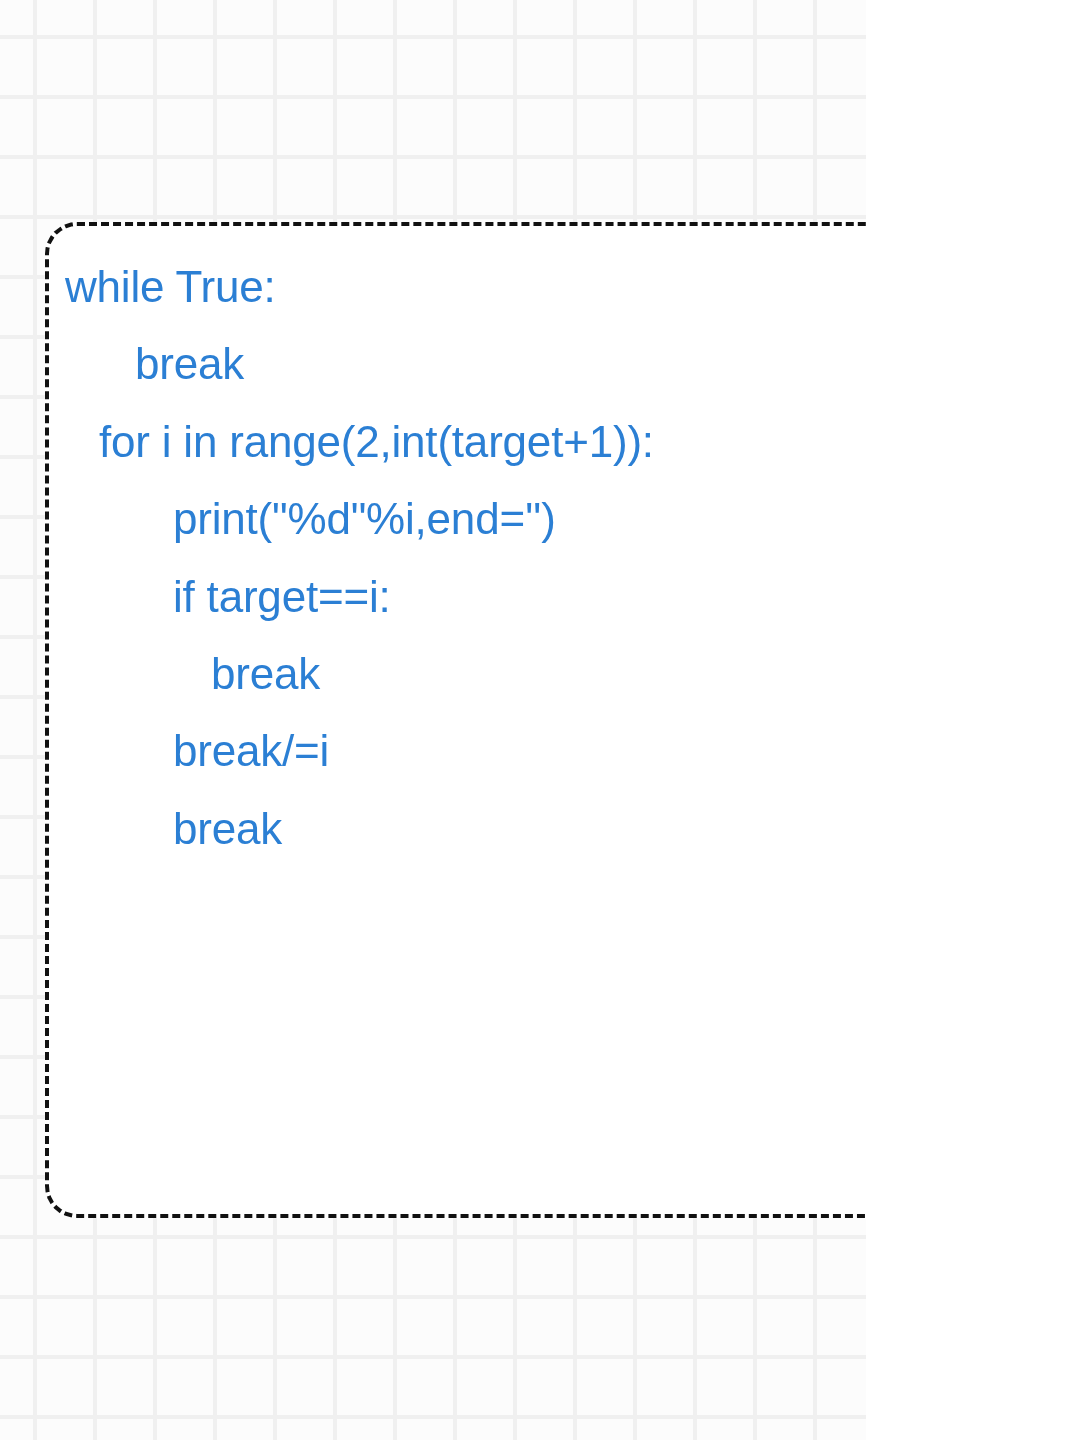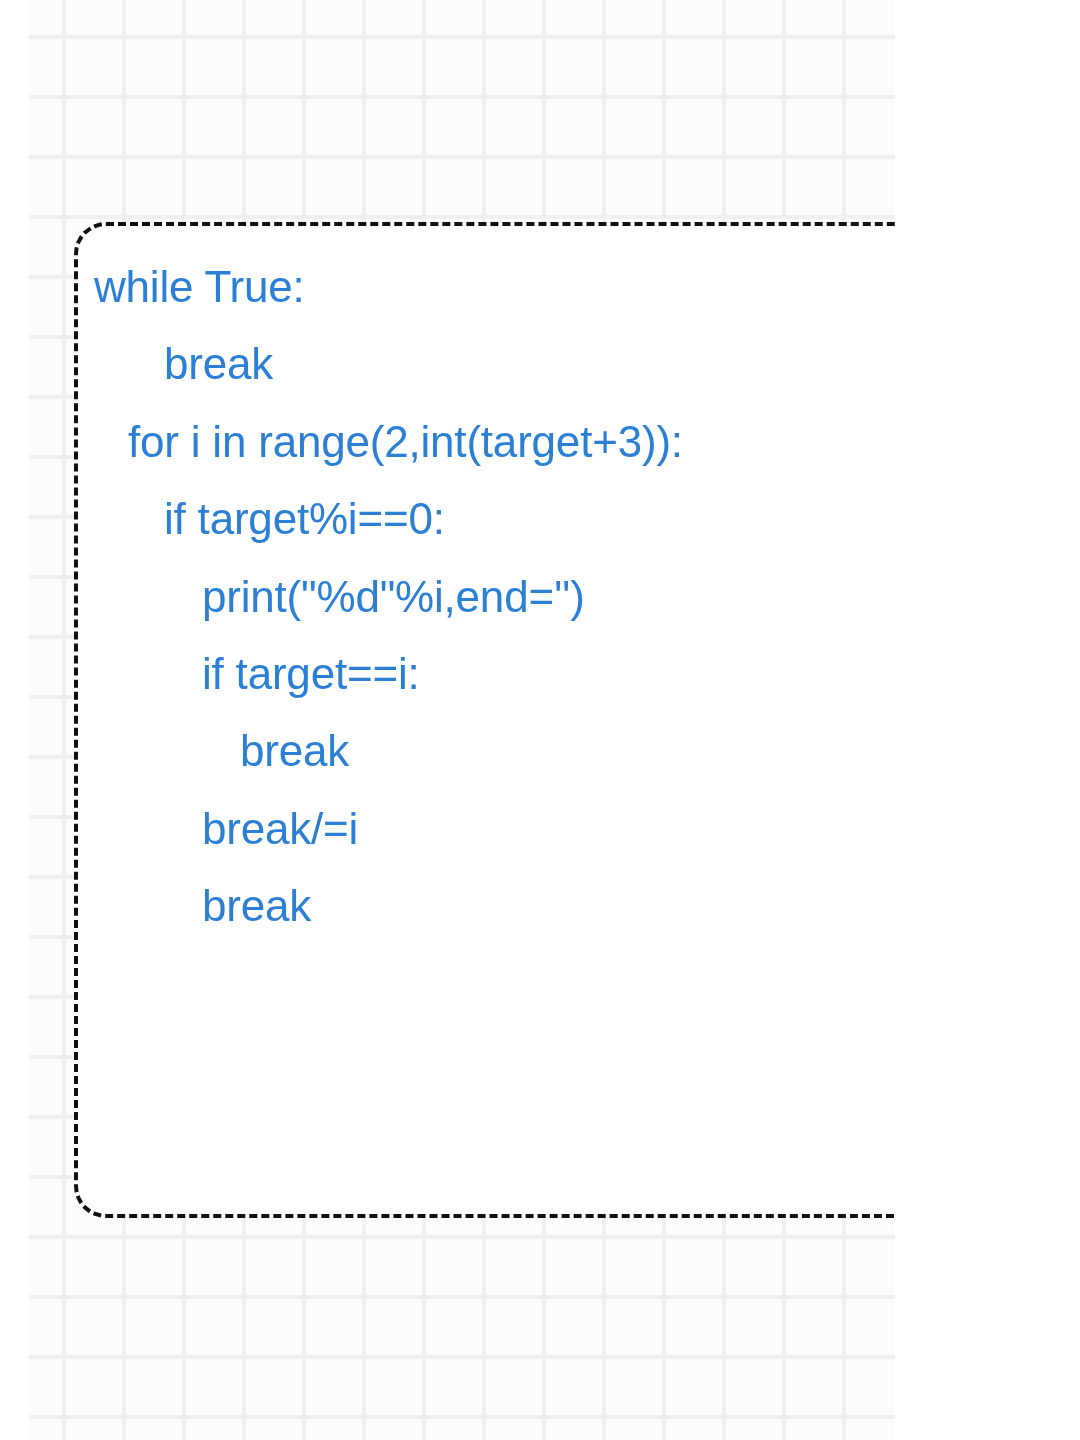--- a/index.html
+++ b/index.html
@@ -12,21 +12,20 @@
     overflow: hidden;
     font-family: "Liberation Sans", sans-serif;
   }
 
   #canvas {
     position: relative;
     width: 866px;
     height: 1440px;
     background-color: #fcfcfc;
     overflow: hidden;
-    margin-left: 29px;
   }
 
   
   #grid-background {
     position: absolute;
     inset: 0;
     background-color: #fcfcfc;
     background-image:
       linear-gradient(to right, #f0f0f0 0px, #f0f0f0 4px, transparent 4px),
       linear-gradient(to bottom, #f0f0f0 0px, #f0f0f0 4px, transparent 4px);
@@ -77,22 +76,21 @@
 
 <div id="canvas">
 
   <div id="grid-background"></div>
 
   <div id="code-card">
     <div id="code-block">
 
       <div class="code-line ind-0">while True:</div>
       <div class="code-line ind-2">break</div>
-      <div class="code-line ind-1">for i in range(2,int(target+3)):</div>
-      <div class="code-line ind-2">if target%i==0:</div>
+      <div class="code-line ind-1">for i in range(2,int(target+1)):</div>
       <div class="code-line ind-3">print("%d"%i,end='')</div>
       <div class="code-line ind-3">if target==i:</div>
       <div class="code-line ind-4">break</div>
       <div class="code-line ind-3">break/=i</div>
       <div class="code-line ind-3">break</div>
 
     </div>
   </div>
 
 </div>

